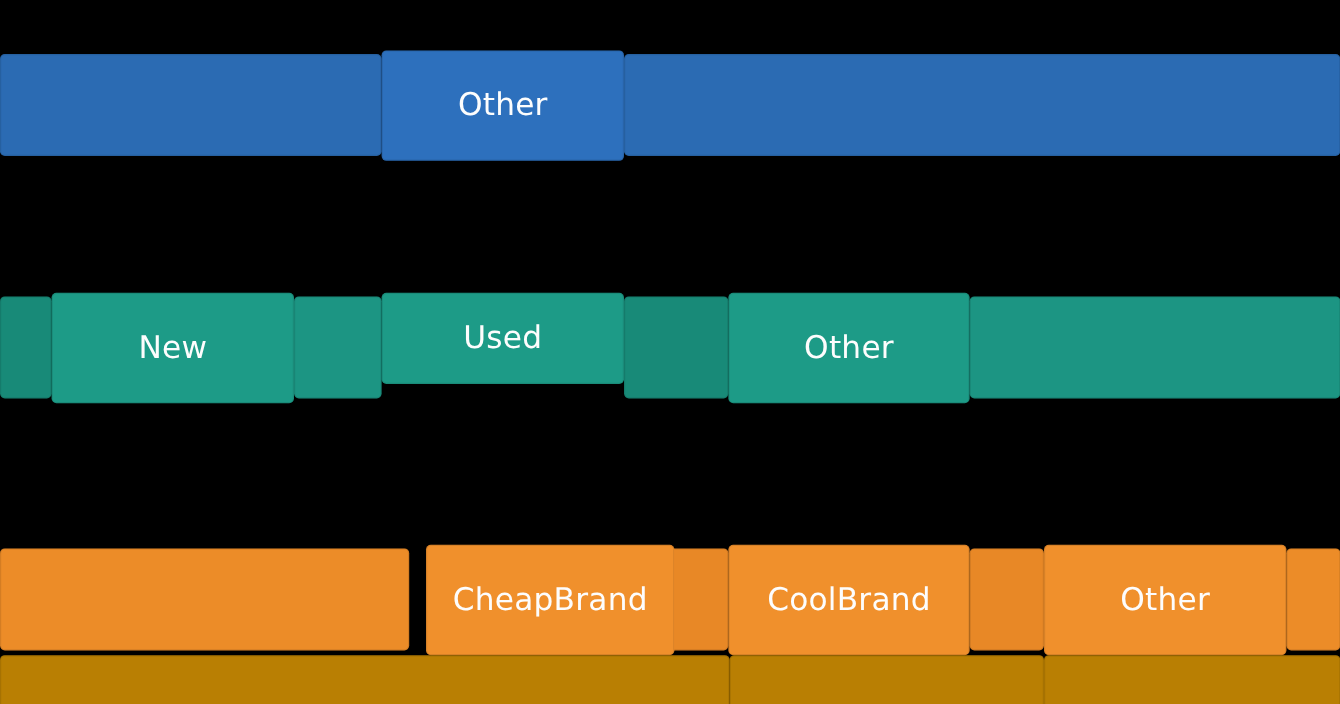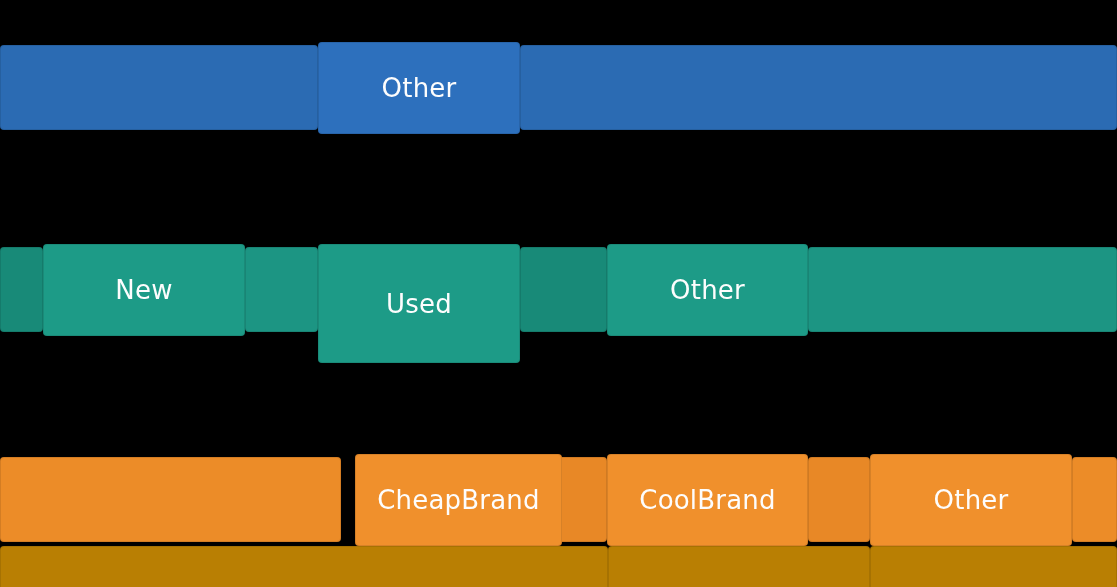--- a/index.html
+++ b/index.html
@@ -40,21 +40,21 @@
     <div class="seg" style="left: 0px; top: 45px; width: 318px; height: 85px; background: rgb(43, 107, 179);"></div>
     <div class="seg" style="left: 318px; top: 42px; width: 202px; height: 92px; background: rgb(45, 112, 189); z-index: 2;">
       <span class="lbl" style="color: rgb(253, 253, 253);">Other</span>
     </div>
     <div class="seg" style="left: 520px; top: 45px; width: 597px; height: 85px; background: rgb(43, 107, 179);"></div>
     <div class="seg" style="left: 0px; top: 247px; width: 43px; height: 85px; background: rgb(24, 138, 120);"></div>
     <div class="seg" style="left: 43px; top: 244px; width: 202px; height: 92px; background: rgb(29, 155, 135); z-index: 2;">
       <span class="lbl" style="color: rgb(253, 253, 253);">New</span>
     </div>
     <div class="seg" style="left: 245px; top: 247px; width: 73px; height: 85px; background: rgb(28, 149, 131);"></div>
-    <div class="seg" style="left: 318px; top: 244px; width: 202px; height: 119px; background: rgb(29, 155, 135); z-index: 2;">
+    <div class="seg" style="left: 318px; top: 244px; width: 202px; height: 76px; background: rgb(29, 155, 135); z-index: 2;">
       <span class="lbl" style="color: rgb(253, 253, 253);">Used</span>
     </div>
     <div class="seg" style="left: 520px; top: 247px; width: 87px; height: 85px; background: rgb(24, 138, 120);"></div>
     <div class="seg" style="left: 607px; top: 244px; width: 201px; height: 92px; background: rgb(29, 155, 135); z-index: 2;">
       <span class="lbl" style="color: rgb(253, 253, 253);">Other</span>
     </div>
     <div class="seg" style="left: 808px; top: 247px; width: 309px; height: 85px; background: rgb(28, 149, 131);"></div>
     <div class="seg" style="left: 0px; top: 457px; width: 341px; height: 85px; background: rgb(236, 140, 40);"></div>
     <div class="seg" style="left: 355px; top: 454px; width: 207px; height: 92px; background: rgb(240, 144, 44); z-index: 2;">
       <span class="lbl" style="color: rgb(253, 253, 253);">CheapBrand</span>

